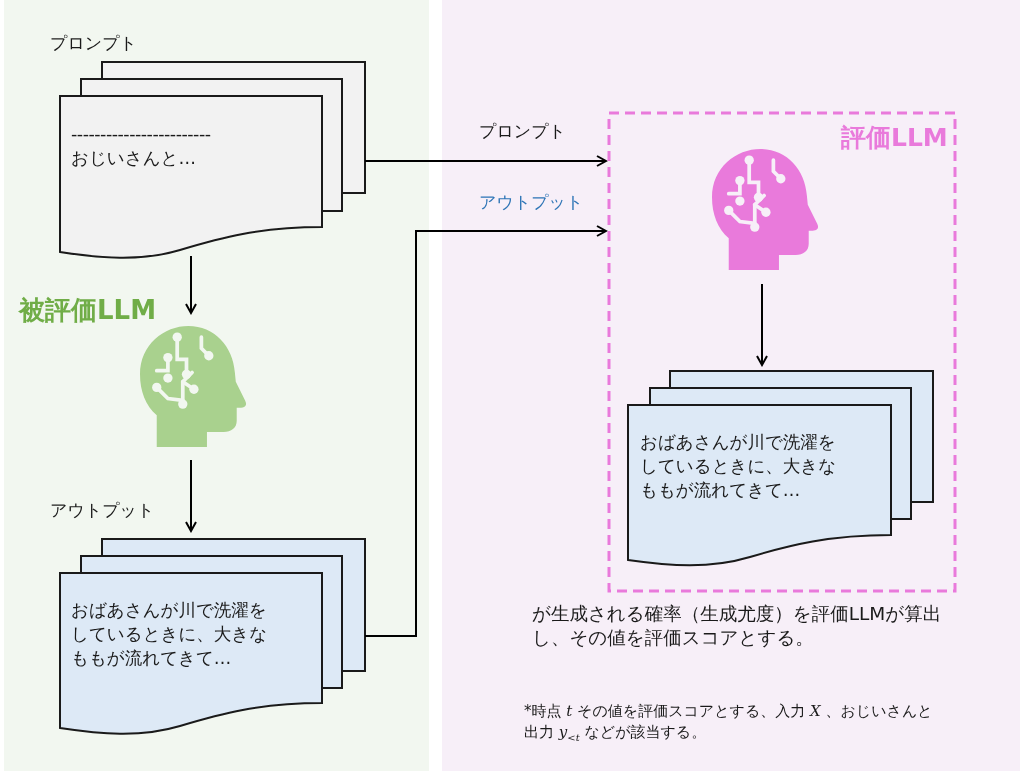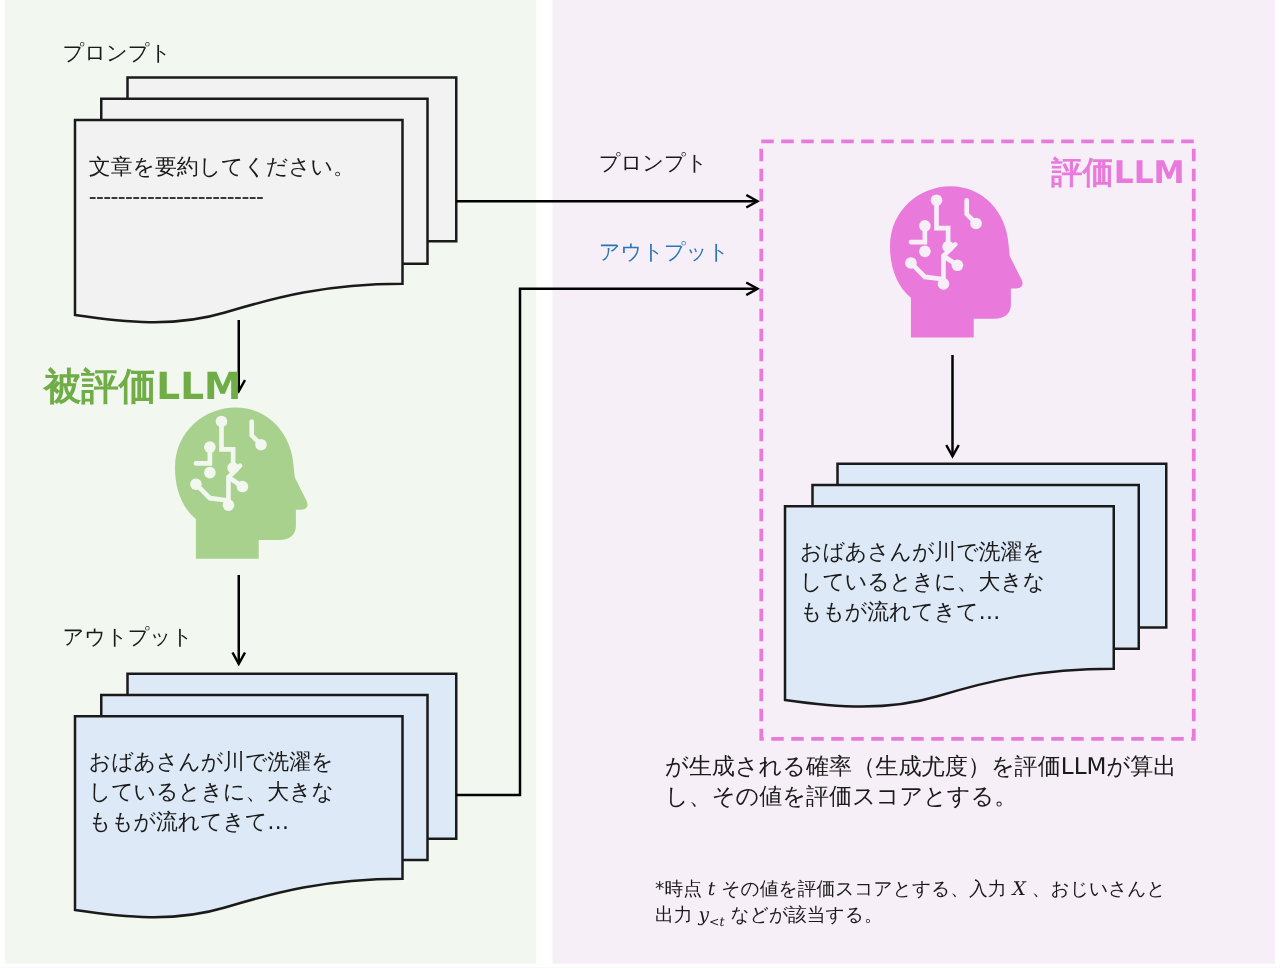--- a/index.html
+++ b/index.html
@@ -8,21 +8,21 @@
     background: #ffffff;
     font-family: "DejaVu Sans", "Liberation Sans", sans-serif;
     color: #1a1a1a;
   }
   .panel { position: absolute; }
   #panel-left { left: 4px; top: 0; width: 425px; height: 771px; background: #f2f7f0; }
   #panel-right { left: 442px; top: 0; width: 578px; height: 771px; background: #f7eff8; }
   svg#diagram { position: absolute; left: 0; top: 0; width: 1024px; height: 774px; }
   .lbl { position: absolute; white-space: nowrap; font-size: 17px; line-height: 20px; margin-left: 12px; }
   .doc-text { position: absolute; font-size: 17.5px; line-height: 24px; white-space: nowrap; color: #1a1a1a; }
-  .title-green { position: absolute; font-weight: bold; font-size: 30px; line-height: 30px; white-space: nowrap; margin-left: 16px; }
+  .title-green { position: absolute; font-weight: bold; font-size: 26px; line-height: 30px; white-space: nowrap; }
   .title-pink { position: absolute; font-weight: bold; font-size: 25px; line-height: 30px; white-space: nowrap; margin-left: 48px; }
   .desc { position: absolute; font-size: 18.5px; line-height: 24px; white-space: nowrap; }
   .note { position: absolute; font-size: 15px; line-height: 21px; white-space: nowrap; }
   .math { font-family: "DejaVu Serif", "Liberation Serif", serif; font-style: italic; }
   .math sub { font-size: 10px; }
 </style>
 </head>
 <body>
 
 <div class="panel" id="panel-left"></div>
@@ -109,22 +109,22 @@
   <g>
     <rect x="670" y="371" width="263" height="131" fill="#dde9f6" stroke="#1a1a1a" stroke-width="2"></rect>
     <rect x="650" y="388" width="261" height="131" fill="#dde9f6" stroke="#1a1a1a" stroke-width="2"></rect>
     <path d="M628,405 L891,405 L891,535 C830,535 790,545 750,557 C710,569 670,566 628,560 Z" fill="#dde9f6" stroke="#1a1a1a" stroke-width="2"></path>
   </g>
 </svg>
 
 <div class="lbl" style="left:38px; top:33px;">プロンプト</div>
 
 <div class="doc-text" style="left:71px; top:122px;">
-  <div>文章を要約してください。</div>
   <div style="letter-spacing:-0.5px;">------------------------</div>
+  <div>おじいさんと…</div>
 </div>
 
 <div class="title-green" style="left:19px; top:295px; color:#70ad47;">被評価LLM</div>
 
 <div class="lbl" style="left:38px; top:500px;">アウトプット</div>
 
 <div class="doc-text" style="left:71px; top:598px;">
   <div>おばあさんが川で洗濯を</div>
   <div>しているときに、大きな</div>
   <div>ももが流れてきて…</div>

